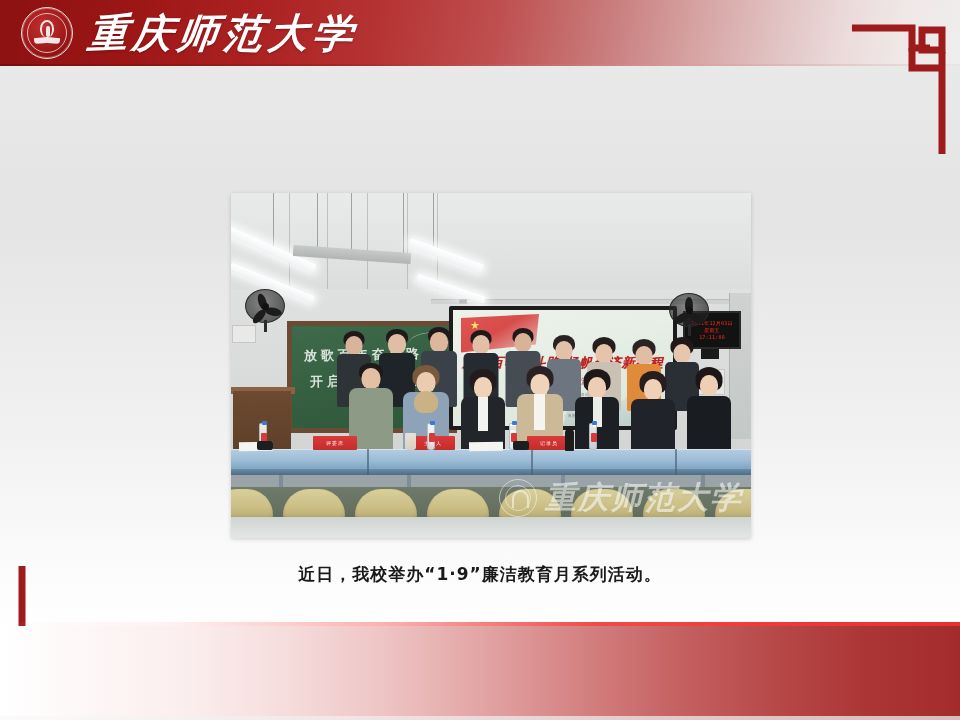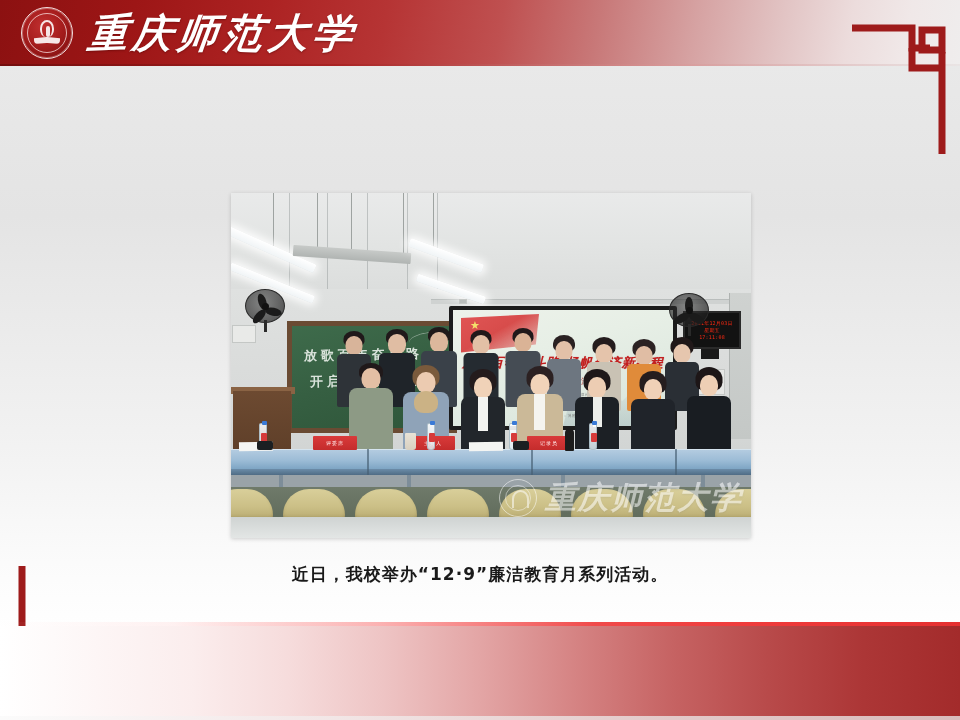--- a/index.html
+++ b/index.html
@@ -596,21 +596,21 @@
       <div class="floor"></div>
 
       <div class="watermark">
         <div class="wm-seal"></div>
         <div class="wm-text">重庆师范大学</div>
       </div>
 
     </div>
   </div>
 
-  <div class="caption">近日，我校举办“12·9”廉洁教育月系列活动。</div>
+  <div class="caption">近日，我校举办“1·9”廉洁教育月系列活动。</div>
 
   <svg class="ornament orn-bl" viewBox="0 0 100 136">
     <g fill="none" stroke="#9e1b1b" stroke-width="7">
       <path d="M98 130 H38 V110 H20"></path>
       <path d="M38 110 V90 H8"></path>
       <rect x="8" y="108" width="20" height="20"></rect>
       <path d="M8 106 V4"></path>
     </g>
   </svg>
 

